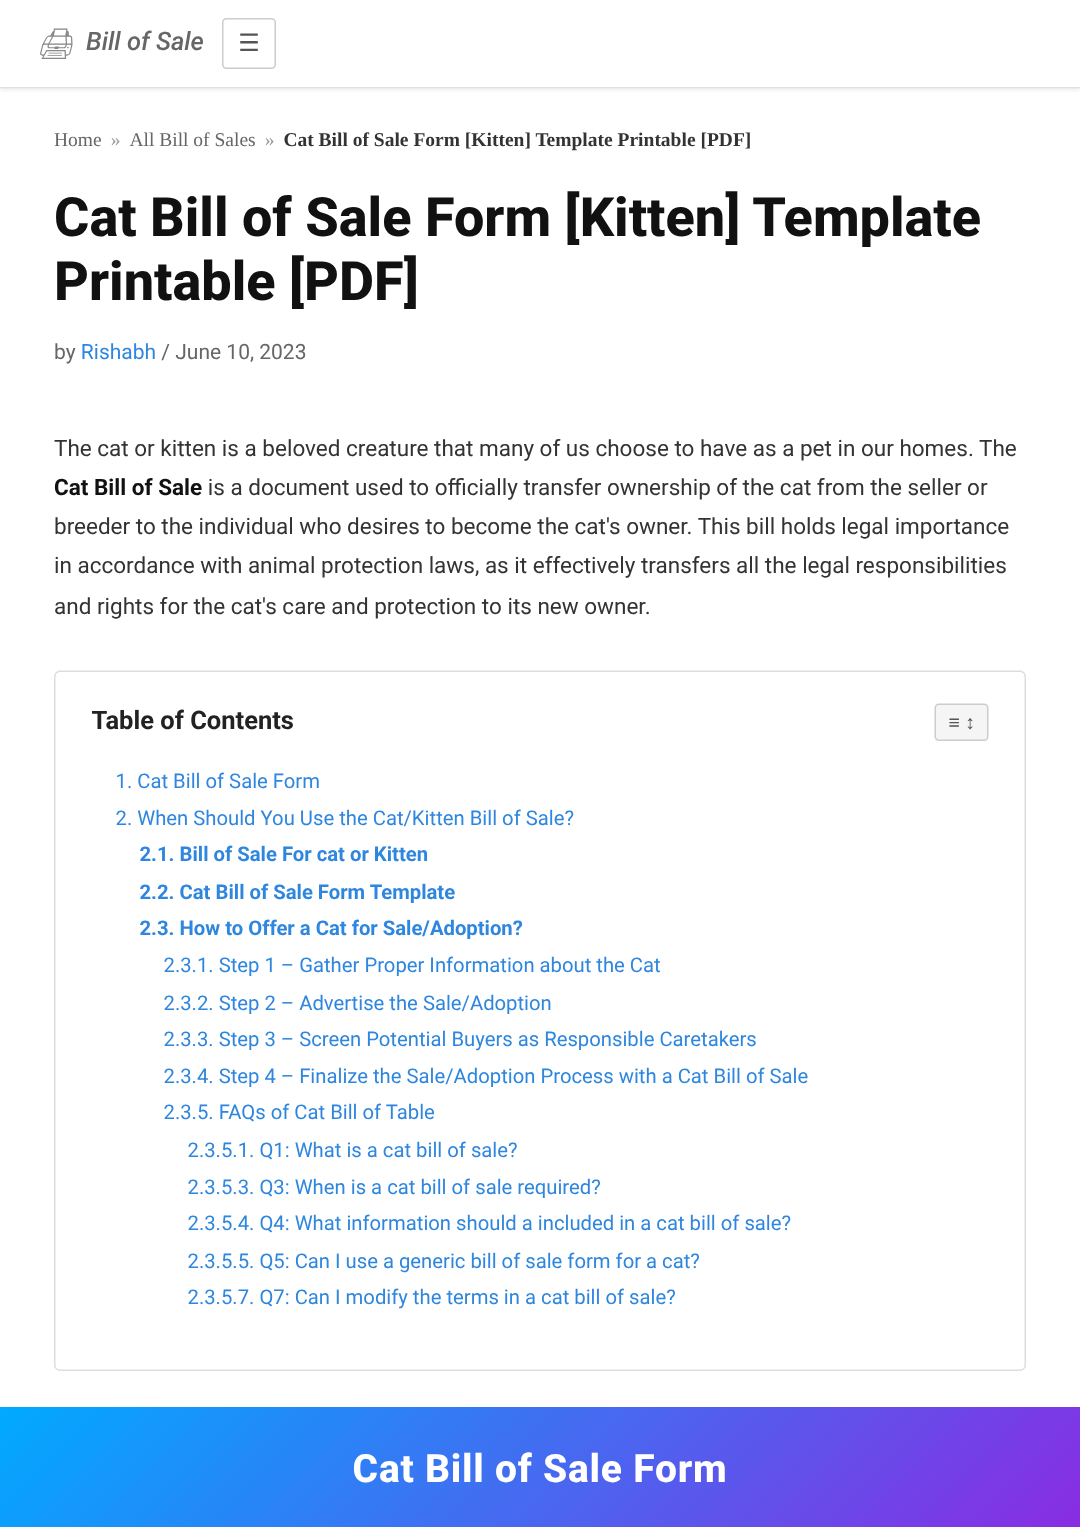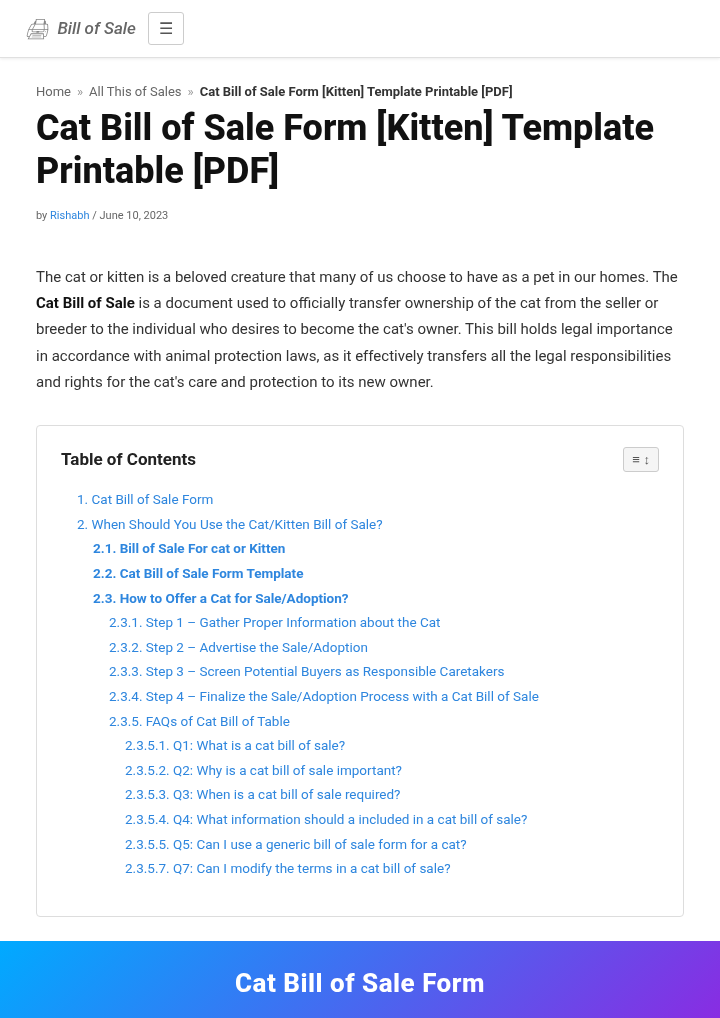--- a/index.html
+++ b/index.html
@@ -56,25 +56,26 @@
 
     
     .main-content {
       padding: 24px 36px;
     }
 
     
     .breadcrumb {
       font-size: 13px;
       color: #666;
-      margin-bottom: 4px;
+      margin-bottom: 20px;
       display: flex;
       align-items: flex-end;
       gap: 4px;
       flex-wrap: wrap;
+      font-family: Liberation Serif, serif;
     }
 
     .breadcrumb a {
       color: #666;
       text-decoration: none;
     }
 
     .breadcrumb .separator {
       color: #999;
       margin: 0 2px;
@@ -89,21 +90,21 @@
     .page-title {
       font-size: 36px;
       font-weight: 800;
       color: #111;
       line-height: 1.2;
       margin-bottom: 14px;
     }
 
     
     .author-line {
-      font-size: 11px;
+      font-size: 14px;
       color: #666;
       margin-bottom: 30px;
     }
 
     .author-line a {
       color: #2e86de;
       text-decoration: none;
     }
 
     
@@ -196,21 +197,21 @@
     <span>Bill of Sale</span>
   </div>
   <button class="menu-button">☰</button>
 </header>
 
 <div class="main-content">
 
   <nav class="breadcrumb">
     <a href="#">Home</a>
     <span class="separator">»</span>
-    <a href="#">All This of Sales</a>
+    <a href="#">All Bill of Sales</a>
     <span class="separator">»</span>
     <span class="current">Cat Bill of Sale Form [Kitten] Template Printable [PDF]</span>
   </nav>
 
   <h1 class="page-title">Cat Bill of Sale Form [Kitten] Template Printable [PDF]</h1>
 
   <div class="author-line">
     <span>by</span>
     <a href="#">Rishabh</a>
     <span>/</span>
@@ -233,21 +234,20 @@
         <li class="toc-item-l1"><a href="#">2. When Should You Use the Cat/Kitten Bill of Sale?</a></li>
         <li class="toc-item-l2"><a href="#">2.1. Bill of Sale For cat or Kitten</a></li>
         <li class="toc-item-l2"><a href="#">2.2. Cat Bill of Sale Form Template</a></li>
         <li class="toc-item-l2"><a href="#">2.3. How to Offer a Cat for Sale/Adoption?</a></li>
         <li class="toc-item-l3"><a href="#">2.3.1. Step 1 – Gather Proper Information about the Cat</a></li>
         <li class="toc-item-l3"><a href="#">2.3.2. Step 2 – Advertise the Sale/Adoption</a></li>
         <li class="toc-item-l3"><a href="#">2.3.3. Step 3 – Screen Potential Buyers as Responsible Caretakers</a></li>
         <li class="toc-item-l3"><a href="#">2.3.4. Step 4 – Finalize the Sale/Adoption Process with a Cat Bill of Sale</a></li>
         <li class="toc-item-l3"><a href="#">2.3.5. FAQs of Cat Bill of Table</a></li>
         <li class="toc-item-l4"><a href="#">2.3.5.1. Q1: What is a cat bill of sale?</a></li>
-        <li class="toc-item-l4"><a href="#">2.3.5.2. Q2: Why is a cat bill of sale important?</a></li>
         <li class="toc-item-l4"><a href="#">2.3.5.3. Q3: When is a cat bill of sale required?</a></li>
         <li class="toc-item-l4"><a href="#">2.3.5.4. Q4: What information should a included in a cat bill of sale?</a></li>
         <li class="toc-item-l4"><a href="#">2.3.5.5. Q5: Can I use a generic bill of sale form for a cat?</a></li>
         <li class="toc-item-l4"><a href="#">2.3.5.7. Q7: Can I modify the terms in a cat bill of sale?</a></li>
       </ul>
   </div>
 
 </div>
 
 <div class="section-banner">Cat Bill of Sale Form</div>

